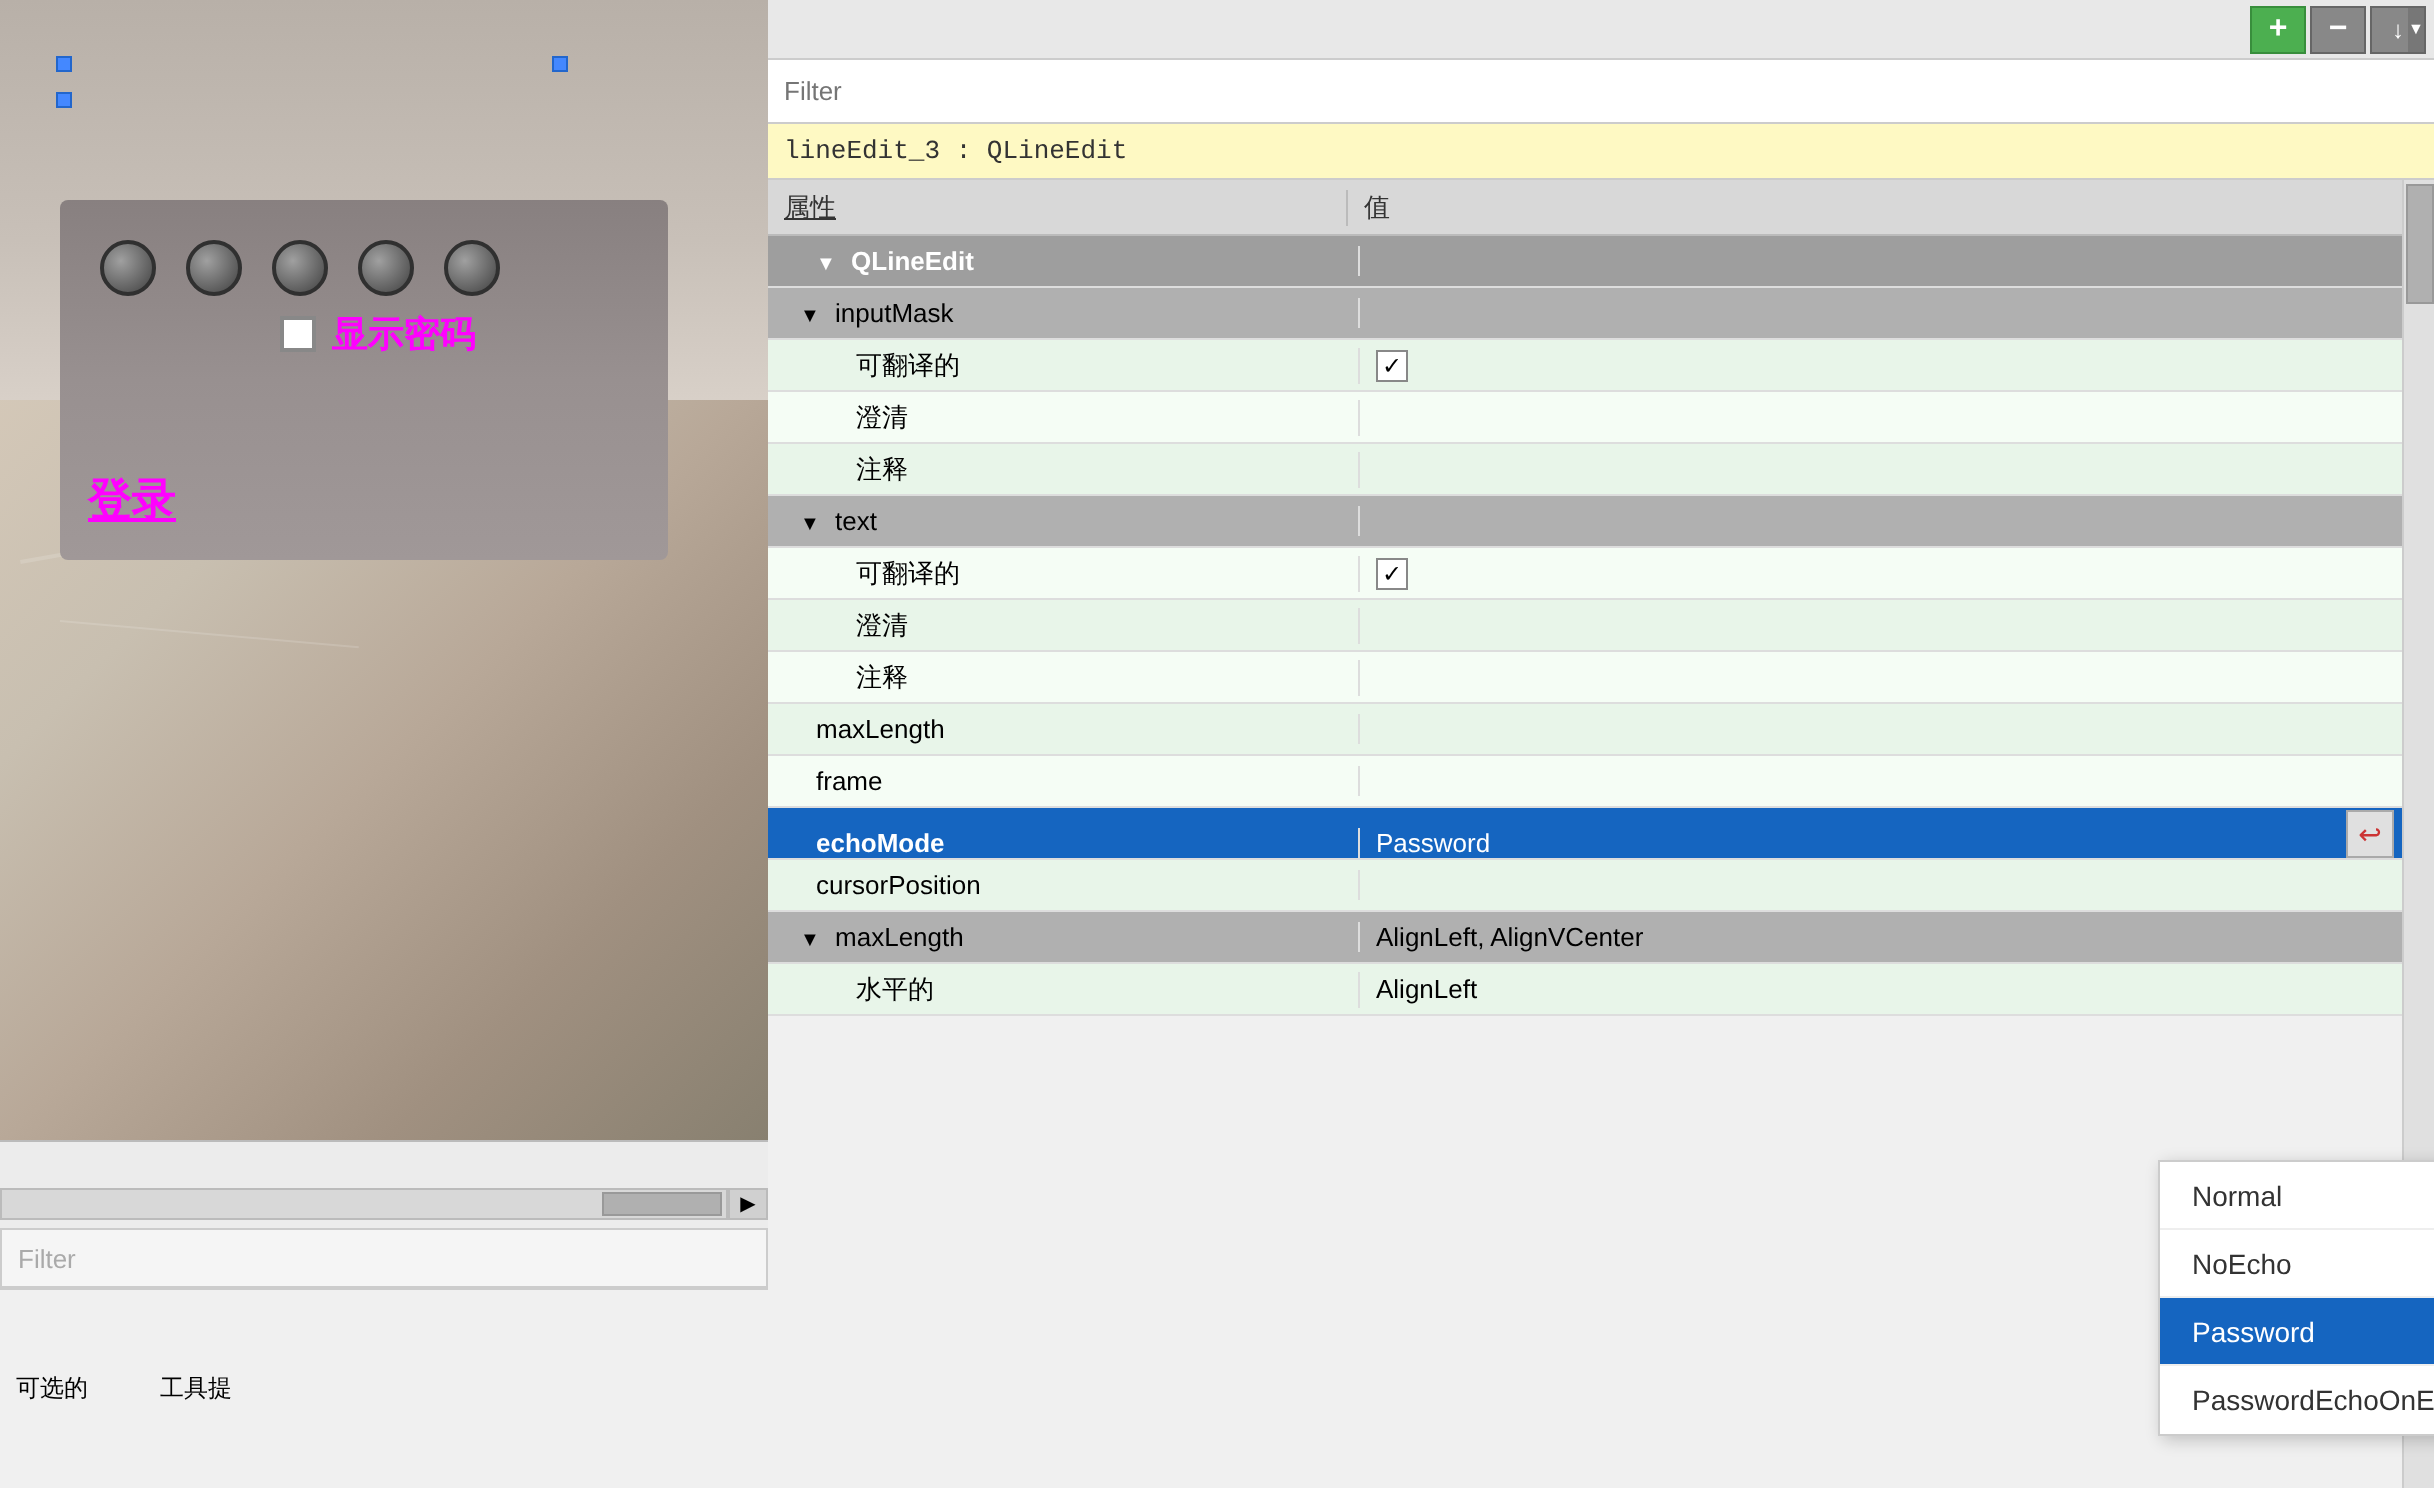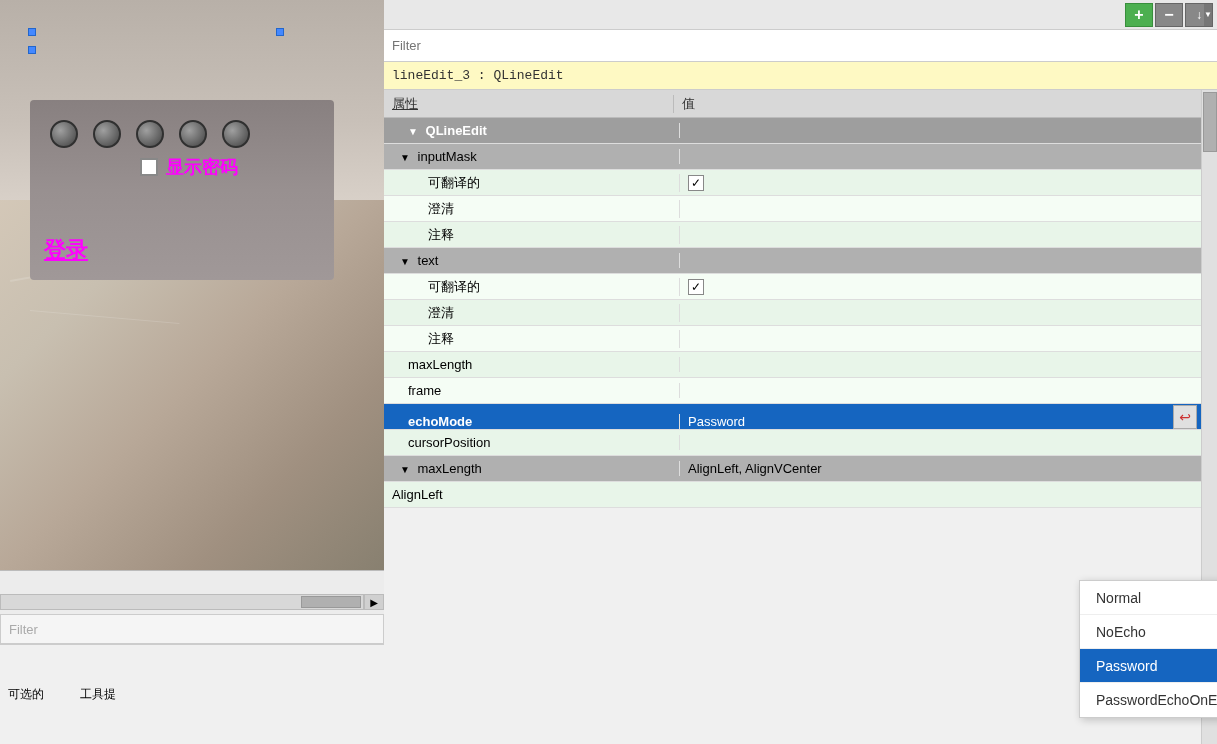--- a/index.html
+++ b/index.html
@@ -581,20 +581,21 @@
 
     <div class="prop-row subgroup-header">
       <div class="prop-name" style="padding-left:16px;">
         <span class="triangle down"></span>
         <span>maxLength</span>
       </div>
       <div class="prop-value">AlignLeft, AlignVCenter</div>
     </div>
 
     <div class="prop-row alt">
+      <div class="prop-name indent2">水平的</div>
       <div class="prop-value">AlignLeft</div>
     </div>
 
     <div class="dropdown-popup">
       <div class="dropdown-item">
         <span>Normal</span>
       </div>
       <div class="dropdown-item">
         <span>NoEcho</span>
       </div>

